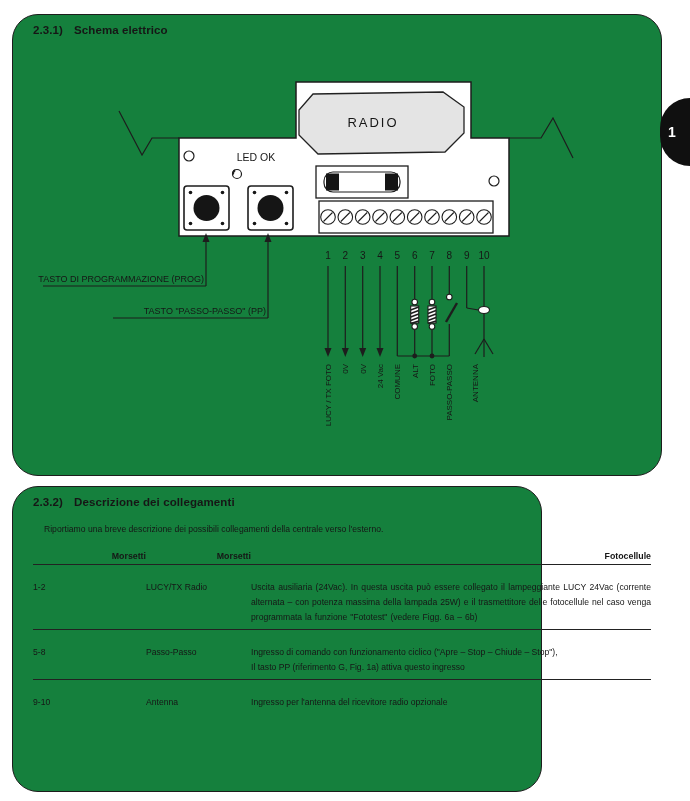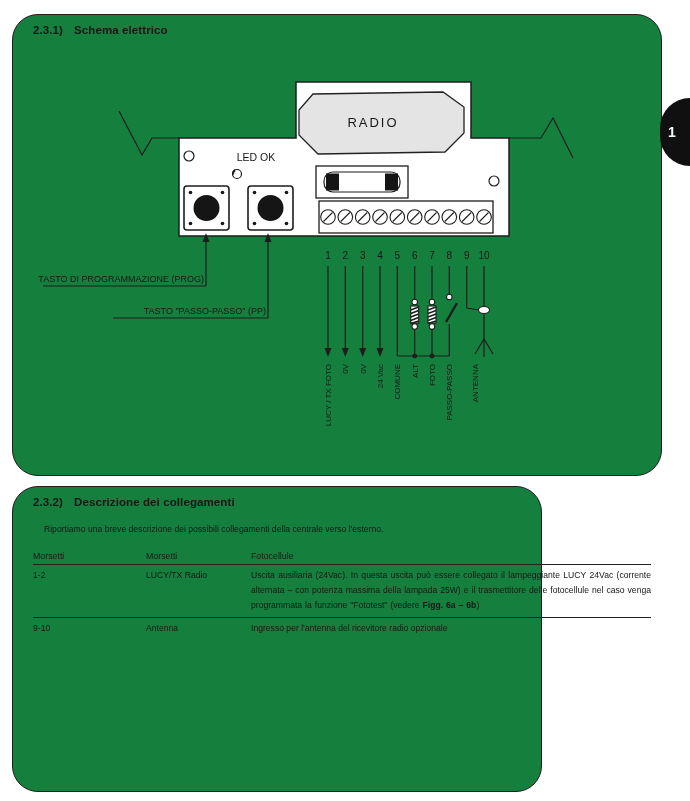--- a/index.html
+++ b/index.html
@@ -27,30 +27,30 @@
 
   .intro { position:absolute; left:20px; top:36px; width:610px; font-size:8.6px; line-height:12px;margin-left:11px; }
 
   table.conn {
     position:absolute; left:20px; top:62px; width:618px;
     border-collapse:collapse; font-size:8.6px; table-layout:fixed;
   }
   table.conn col.c1 { width:113px; }
   table.conn col.c2 { width:105px; }
   table.conn th {
-    text-align:left; font-size:8.8px; font-weight:normal; padding:2px 0 3px 0;
+    text-align:right; font-size:8.8px; font-weight:bold; padding:2px 0 3px 0;
     border-bottom:1.5px solid #222; vertical-align:top;
   }
   table.conn td {
-    text-align:left; vertical-align:top; padding:3px 0 4px 0;
+    text-align:left; vertical-align:top; padding:15px 0 4px 0;
     line-height:15px; border-bottom:1.5px solid #222;
   }
   table.conn tr:last-child td { border-bottom:none;margin-top:17px; }
   td.desc.justify { text-align:justify; word-spacing:0.6px; }
-  td.desc b { font-weight:bold; }
+  td.desc b { font-weight:normal; }
 </style>
 </head>
 <body>
 
 <div class="page">
 
   <div class="side-tab">
     <span>1</span>
   </div>
 
@@ -261,20 +261,25 @@
           <th>Fotocellule</th>
         </tr>
       </thead>
       <tbody>
           <tr>
         <td>1-2</td>
         <td>LUCY/TX Radio</td>
         <td class="desc justify"><span>Uscita ausiliaria (24Vac). In questa uscita può essere collegato il lampeggiante LUCY 24Vac (corrente alternata – con potenza massima della lampada 25W) e il trasmettitore delle fotocellule nel caso venga programmata la funzione "Fototest" (vedere </span><b>Figg. 6a – 6b</b><span>)</span></td>
       </tr>
           <tr>
+        <td>5-8</td>
+        <td>Passo-Passo</td>
+        <td class="desc"><span>Ingresso di comando con funzionamento ciclico ("Apre – Stop – Chiude – Stop"),</span><br><span>Il tasto PP (riferimento G, </span><b>Fig. 1a</b><span>) attiva questo ingresso</span></td>
+      </tr>
+          <tr>
         <td>9-10</td>
         <td>Antenna</td>
         <td class="desc"><span>Ingresso per l'antenna del ricevitore radio opzionale</span></td>
       </tr>
         </tbody>
     </table>
 
   </div>
 
 </div>

